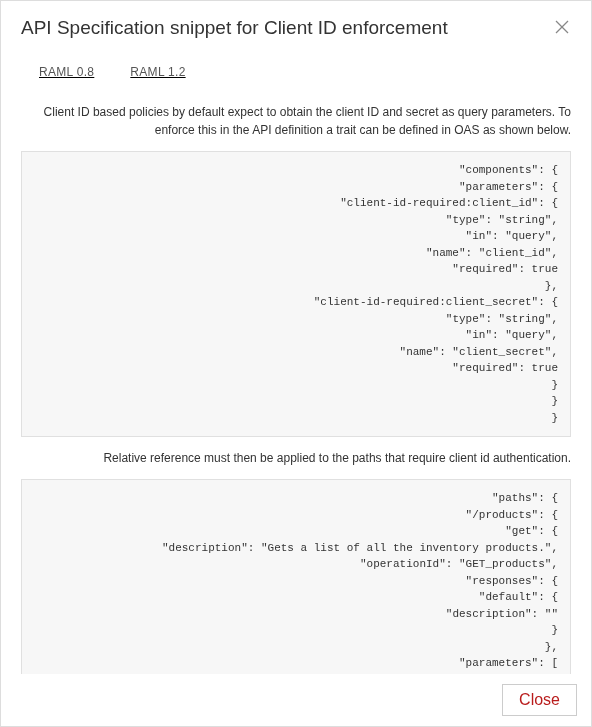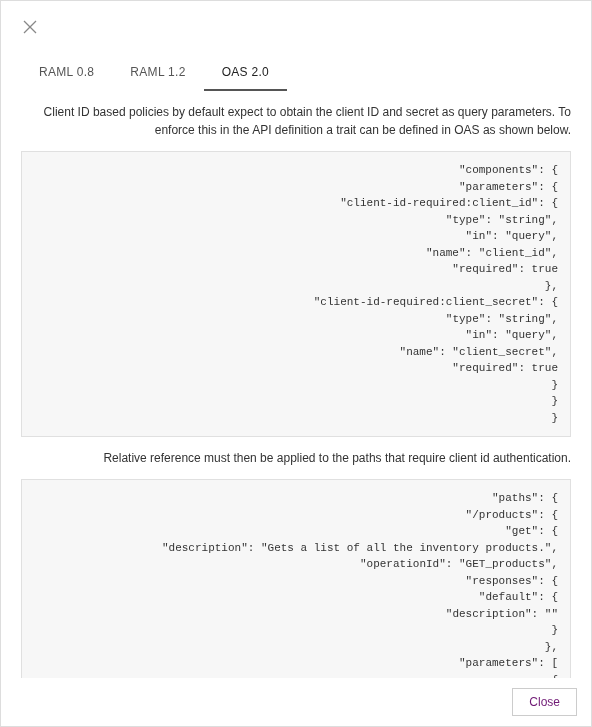--- a/index.html
+++ b/index.html
@@ -32,20 +32,21 @@
       cursor: pointer;
       color: #888;
       font-size: 18px;
       line-height: 1;
       padding: 2px;
     }
     .tabs {
       display: flex;
       padding: 6px 20px 0 20px;
       gap: 0;
+      text-decoration: underline;
     }
     .tab {
       font-size: 12px;
       color: #555;
       padding: 8px 18px 10px 18px;
       cursor: pointer;
       border-bottom: 2px solid transparent;
       letter-spacing: 0.3px;
     }
     .tab.active {
@@ -77,43 +78,43 @@
       margin-bottom: 12px;
     }
     .footer {
       display: flex;
       justify-content: flex-end;
       padding: 10px 14px;
     }
     .close-btn {
       border: 1px solid #ccc;
       background: #fff;
-      color: #701a75;
-      font-size: 12px;
+      color: #b91c1c;
+      font-size: 16px;
       padding: 6px 16px;
       cursor: pointer;
     }
   </style>
 </head>
 <body>
 
 <div class="dialog">
   <div class="header">
+    <div class="title">API Specification snippet for Client ID enforcement</div>
     <div class="close-icon">
       <svg width="14" height="14" viewBox="0 0 14 14" stroke="#888" stroke-width="1.2" fill="none">
         <line x1="1" y1="1" x2="13" y2="13"></line>
         <line x1="13" y1="1" x2="1" y2="13"></line>
       </svg>
     </div>
   </div>
 
   <div class="tabs">
     <div class="tab">RAML 0.8</div>
     <div class="tab">RAML 1.2</div>
-    <div class="tab active">OAS 2.0</div>
   </div>
 
   <div class="content">
     <p class="desc">Client ID based policies by default expect to obtain the client ID and secret as query parameters. To enforce this in the API definition a trait can be defined in OAS as shown below.</p>
     <pre class="code-block">"components": {
   "parameters": {
     "client-id-required:client_id": {
       "type": "string",
       "in": "query",
       "name": "client_id",

